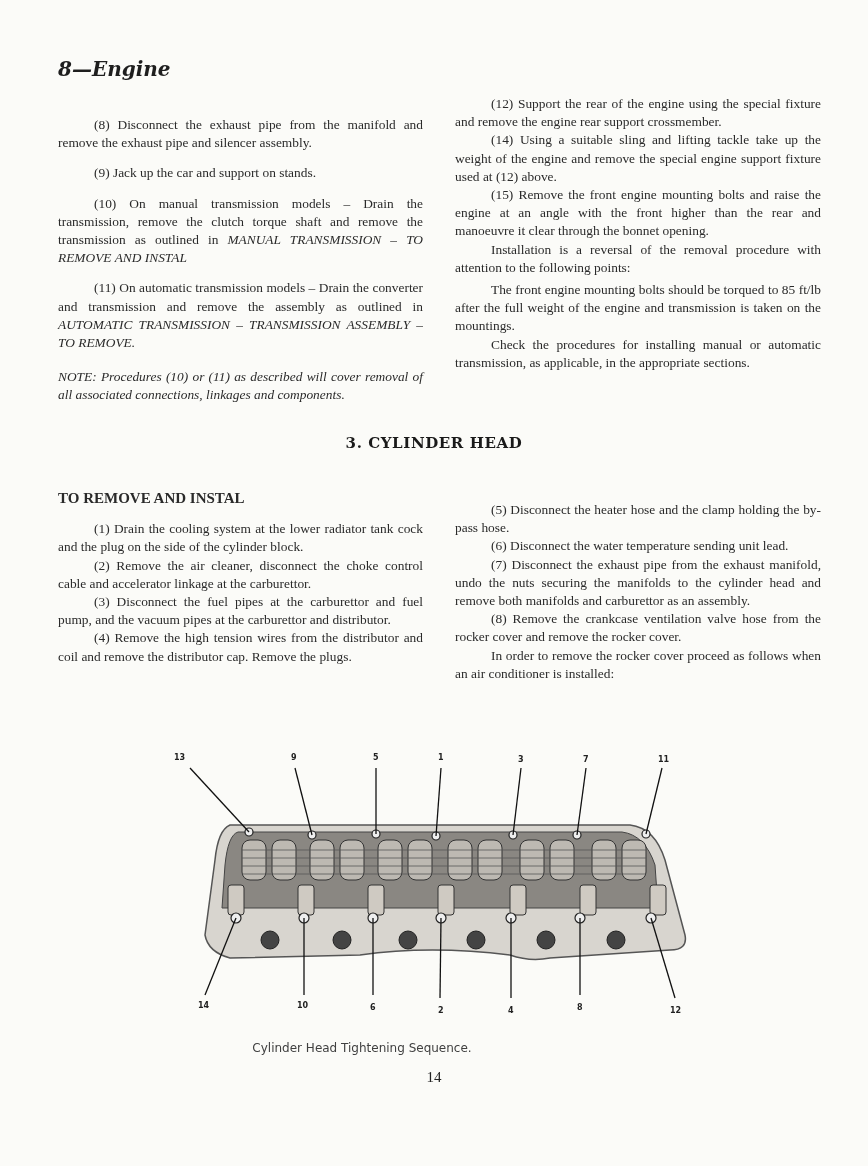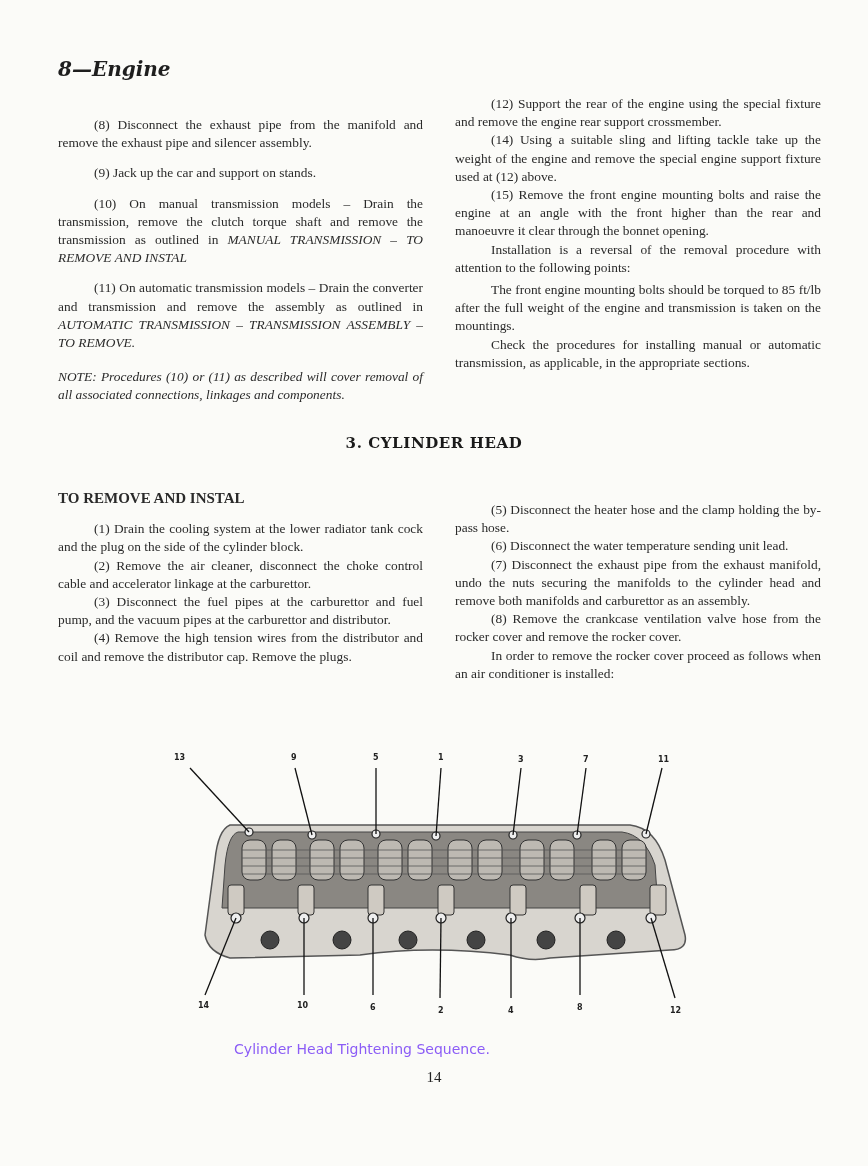--- a/index.html
+++ b/index.html
@@ -24,21 +24,21 @@
   i { font-style: italic; }
   .section-title {
     position: absolute; left: 0; width: 868px; top: 434px; text-align: center;
     font-family: "DejaVu Serif", serif; font-weight: bold; font-size: 15px;
     letter-spacing: 0.6px; color: #1a1a1a;
   }
   .sub-heading { font-weight: bold; text-indent: 0; font-size: 15px; }
   .figure { position: absolute; left: 160px; top: 740px; width: 540px; height: 280px; }
   .caption {
     position: absolute; left: 0; width: 724px; top: 1041px; text-align: center;
-    font-family: "DejaVu Sans", "Liberation Sans", sans-serif; font-size: 14px; color: #8b5cf6;
+    font-family: "DejaVu Sans", "Liberation Sans", sans-serif; font-size: 12px; color: #404040;
   }
   .page-number {
     position: absolute; left: 0; width: 868px; top: 1069px; text-align: center;
     font-family: "Liberation Serif", serif; font-size: 15px; color: #222;
   }
   .callout { font-family: "DejaVu Sans", sans-serif; font-size: 8px; font-weight: bold; fill: #222; }
 </style>
 </head>
 <body>
 

